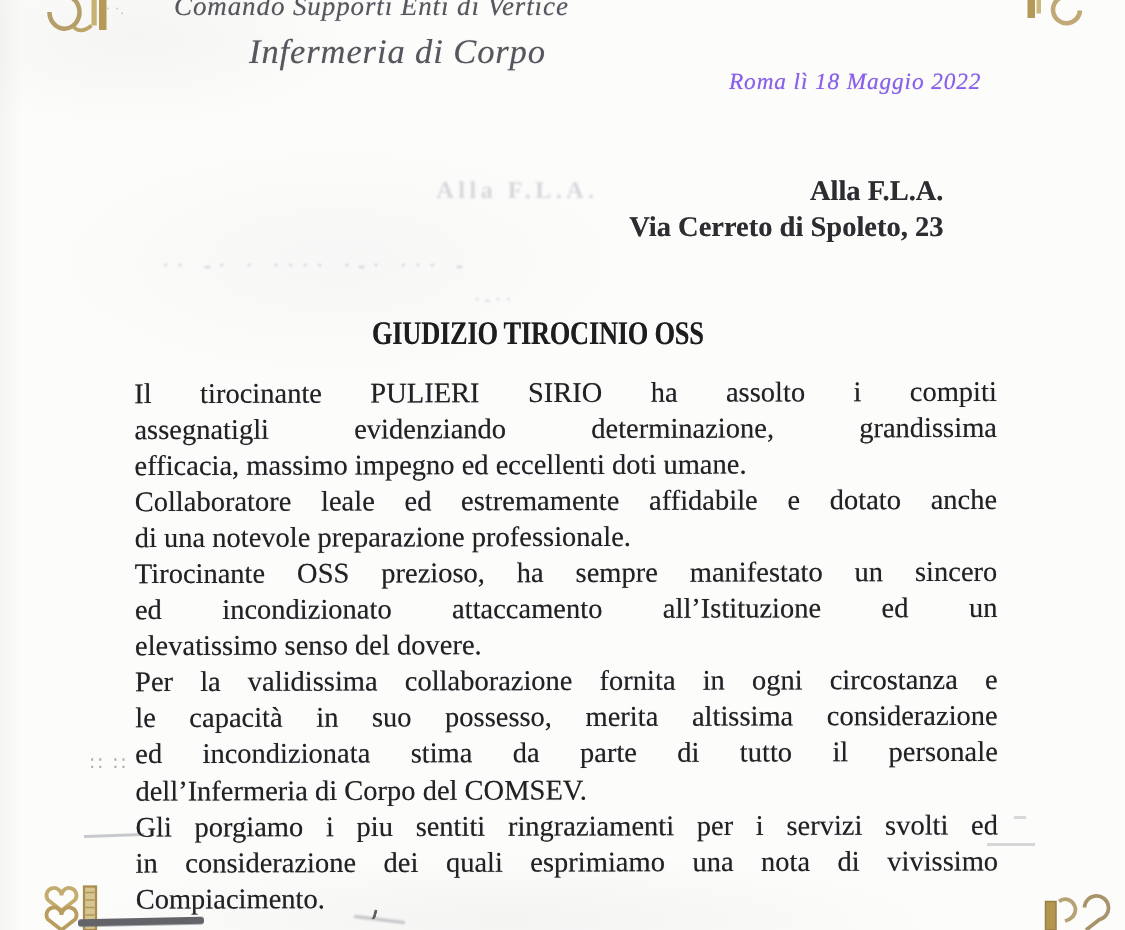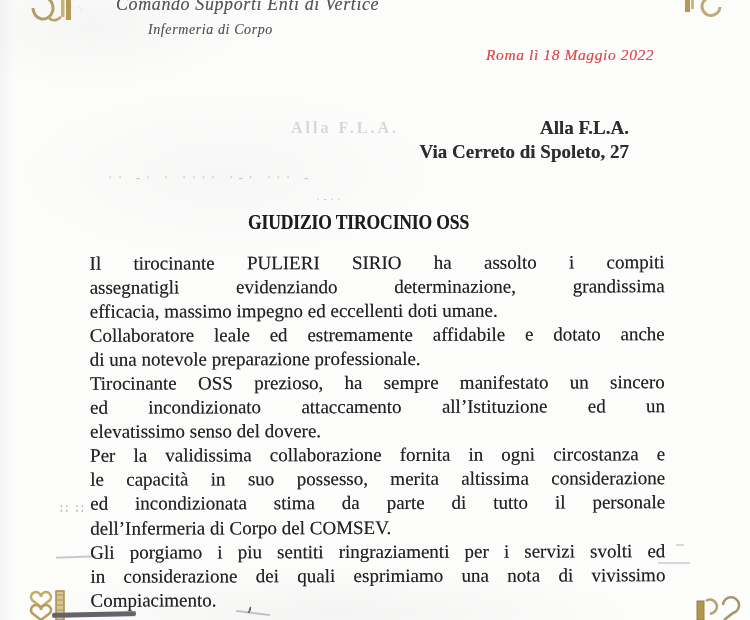--- a/index.html
+++ b/index.html
@@ -9,22 +9,22 @@
         background:
           radial-gradient(ellipse 220px 90px at 12% 4%, rgba(120,120,125,.05), transparent 70%),
           radial-gradient(ellipse 300px 120px at 30% 28%, rgba(120,120,130,.04), transparent 70%),
           radial-gradient(ellipse 400px 60px at 45% 99%, rgba(90,90,95,.05), transparent 75%),
           linear-gradient(90deg, rgba(100,100,105,.05), transparent 14px);}
   .abs{position:absolute;}
   
   .script{font-style:italic;color:#56565e;letter-spacing:.6px;
           text-shadow:0 0 .6px rgba(86,86,94,.5);white-space:nowrap;}
   .cmd1{left:116px;top:-6px;font-size:18px;}
-  .cmd2{left:148px;top:22px;font-size:14px;}
-  .dateline{left:486px;top:46px;font-size:15.5px;color:#ef4444;}
+  .cmd2{left:166px;top:22px;font-size:23px;}
+  .dateline{left:486px;top:46px;font-size:15.5px;color:#8b5cf6;}
   
   .recipient{right:121px;top:116px;width:300px;text-align:right;
              font-weight:bold;font-size:19px;line-height:24.2px;color:#2c2c31;
              text-shadow:0 0 .4px rgba(40,40,45,.5);}
   
   .title{left:248px;top:209px;font-weight:bold;font-size:22px;color:#1d1d20;
          transform:scaleX(.8);transform-origin:left top;white-space:nowrap;
          letter-spacing:-.2px;text-shadow:0 0 .4px rgba(25,25,30,.55);}
   
   .body{left:90px;top:251px;width:575px;font-size:19px;line-height:24.05px;
@@ -92,21 +92,21 @@
   <div class="abs ghost specks">· ·.</div>
   <div class="abs dash-left"></div>
   <div class="abs dash-right"></div>
   <div class="abs speck-r"></div>
   <div class="abs smudge-bar"></div>
   <div class="abs smudge-tick"></div>
   <div class="abs comma-mark"></div>
 
   <div class="abs recipient" id="recipient">
       <div>Alla F.L.A.</div>
-      <div>Via Cerreto di Spoleto, 27</div>
+      <div>Via Cerreto di Spoleto, 23</div>
     </div>
 
   <div class="abs title">GIUDIZIO TIROCINIO OSS</div>
 
   <div class="abs body" id="body">
       <div class="bl">Il tirocinante PULIERI SIRIO ha assolto i compiti</div>
       <div class="bl">assegnatigli evidenziando determinazione, grandissima</div>
       <div class="bl end">efficacia, massimo impegno ed eccellenti doti umane.</div>
       <div class="bl">Collaboratore leale ed estremamente affidabile e dotato anche</div>
       <div class="bl end">di una notevole preparazione professionale.</div>

